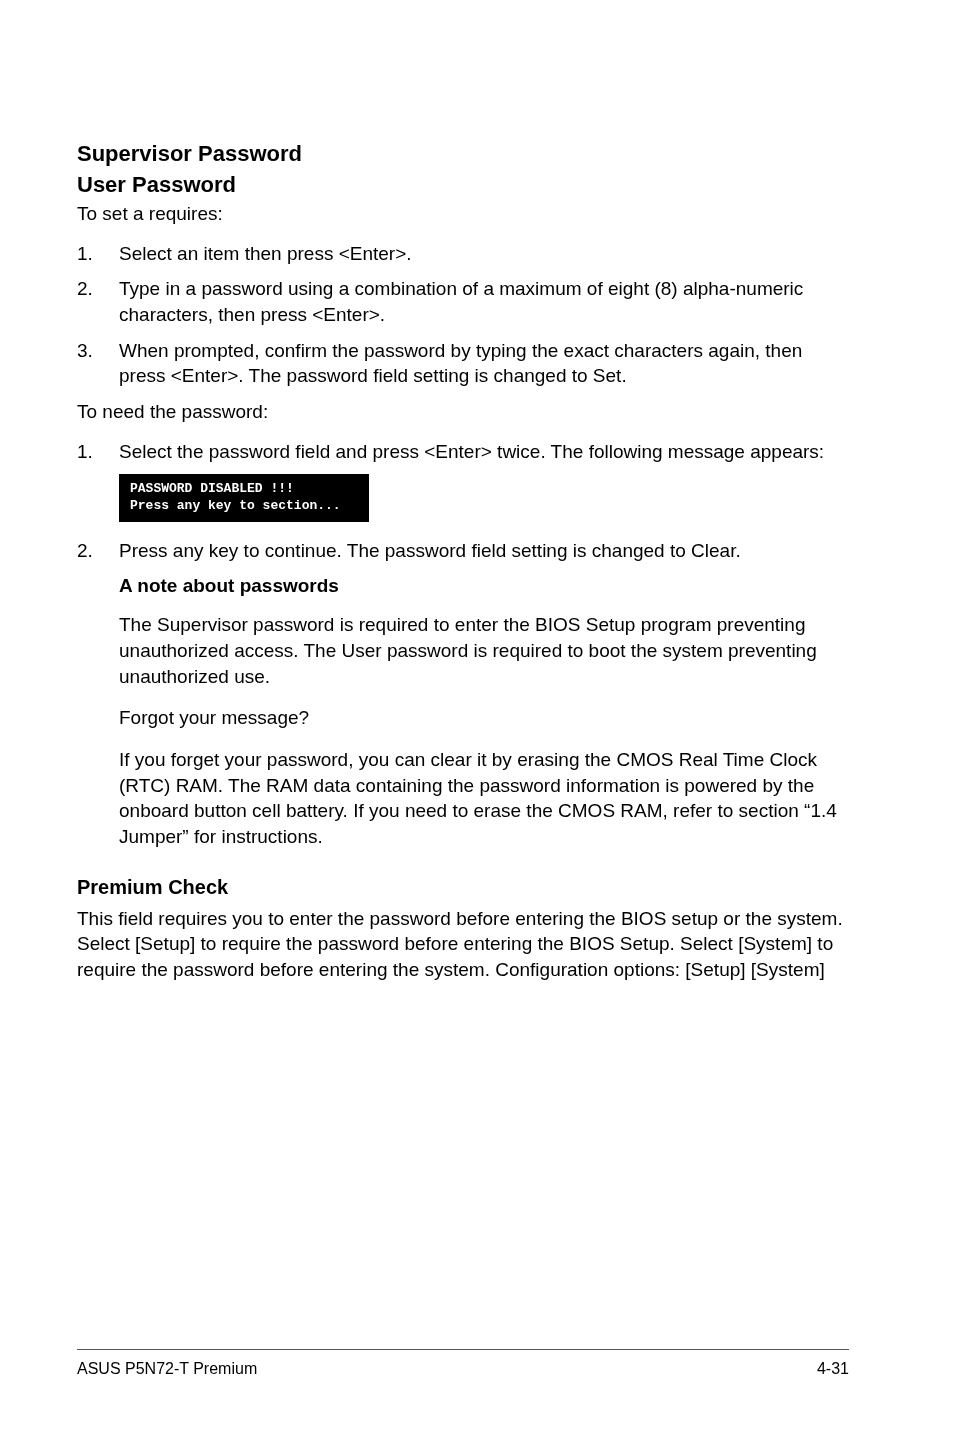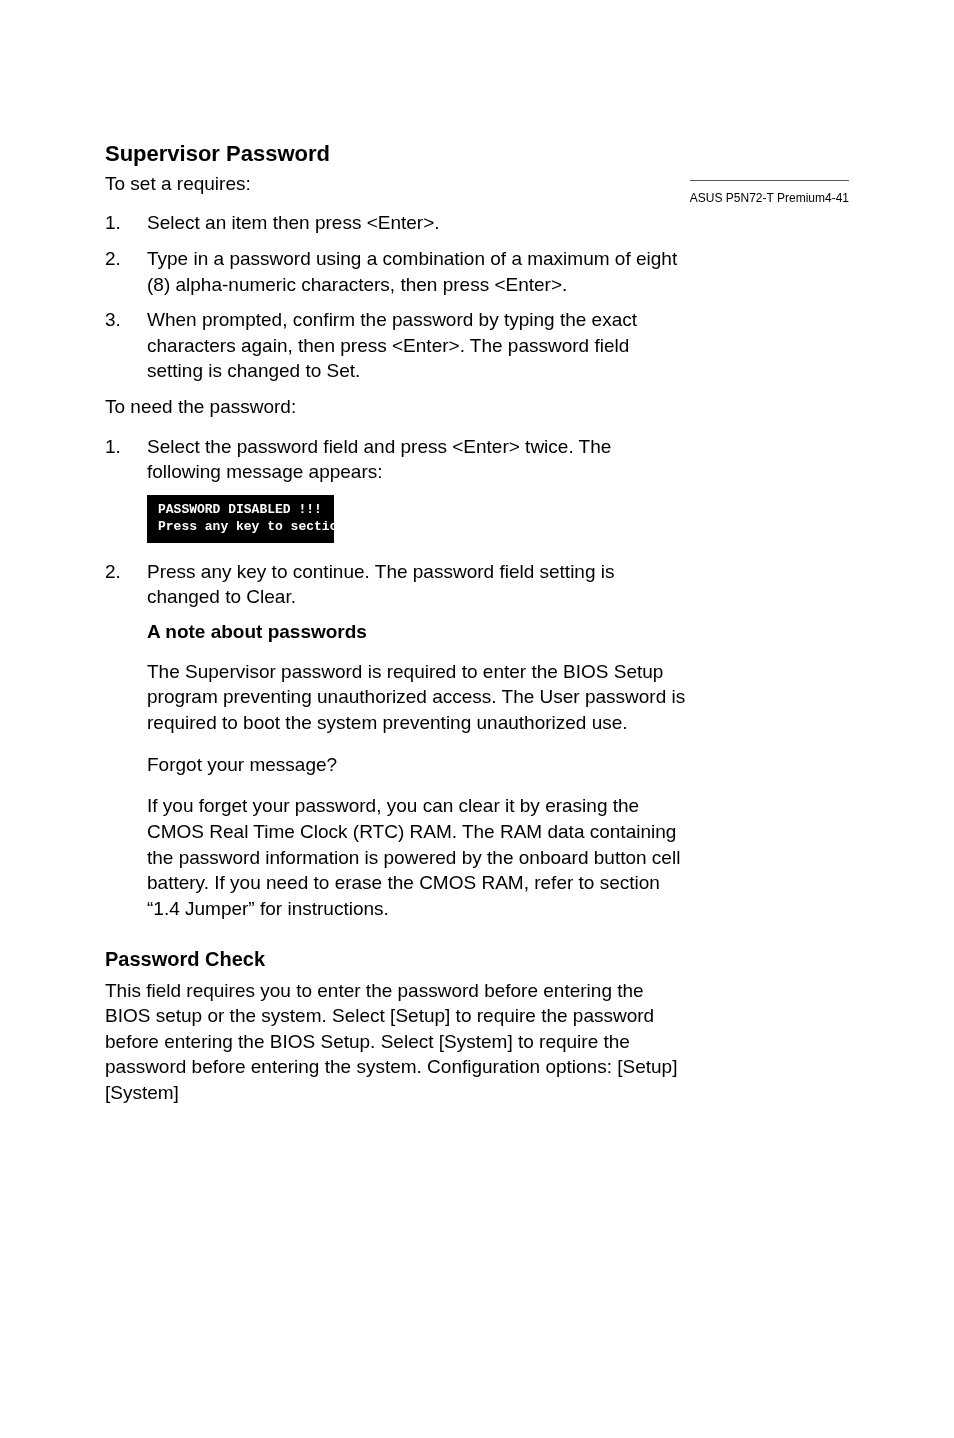--- a/index.html
+++ b/index.html
@@ -6,24 +6,24 @@
     margin: 0;
     padding: 0;
     background: #ffffff;
     font-family: Arial, Helvetica, sans-serif;
     color: #000000;
   }
   .page {
     width: 954px;
     min-height: 1438px;
     box-sizing: border-box;
-    padding: 140px 105px 60px 105px;
+    padding: 140px 105px 60px 77px;
     position: relative;
     display: flex;
-    flex-direction: row;
+    flex-direction: column;
   }
   .content {
     flex: 1;
   }
   h2 {
     font-size: 22px;
     font-weight: bold;
     margin: 0 0 2px 0;
     line-height: 1.3;
   }
@@ -66,51 +66,52 @@
   }
   .code-box {
     margin: 4px 0 16px 42px;
     border: 3px double #000000;
     background: #000000;
     color: #ffffff;
     font-family: "Courier New", Courier, monospace;
     font-size: 13px;
     font-weight: bold;
     padding: 4px 8px;
-    width: 187px;
+    width: 250px;
     box-sizing: border-box;
     line-height: 1.3;
   }
   .code-box .line {
     white-space: nowrap;
   }
   .note-section {
     margin-left: 42px;
     margin-bottom: 10px;
   }
   .note-section p {
     margin-bottom: 16px;
   }
   .footer {
     border-top: 1px solid #555555;
     padding-top: 10px;
     display: flex;
     justify-content: space-between;
-    font-size: 12px;
+    font-size: 16px;
     color: #000000;
     margin-top: 40px;
   }
 </style>
 </head>
 <body>
 
 <div class="page">
   <div class="content">
 
     <h2>Supervisor Password</h2>
+    <h2>User Password</h2>
 
 
     <p>To set a requires:</p>
 
     <ol class="numbered">
       <li>
         <span class="num">1.</span>
         <span class="txt">Select an item then press &lt;Enter&gt;.</span>
       </li>
       <li>
@@ -144,22 +145,22 @@
       </li>
     </ol>
 
     <div class="note-section">
       <h4>A note about passwords</h4>
       <p>The Supervisor password is required to enter the BIOS Setup program preventing unauthorized access. The User password is required to boot the system preventing unauthorized use.</p>
       <p>Forgot your message?</p>
       <p>If you forget your password, you can clear it by erasing the CMOS Real Time Clock (RTC) RAM. The RAM data containing the password information is powered by the onboard button cell battery. If you need to erase the CMOS RAM, refer to section “1.4 Jumper” for instructions.</p>
     </div>
 
-    <h3>Password Check</h3>
+    <h3>Premium Check</h3>
     <p>This field requires you to enter the password before entering the BIOS setup or the system. Select [Setup] to require the password before entering the BIOS Setup. Select [System] to require the password before entering the system. Configuration options: [Setup] [System]</p>
 
   </div>
 
   <div class="footer">
     <span>ASUS P5N72-T Premium</span>
-    <span>4-41</span>
+    <span>4-31</span>
   </div>
 </div>
 
 </body></html>

